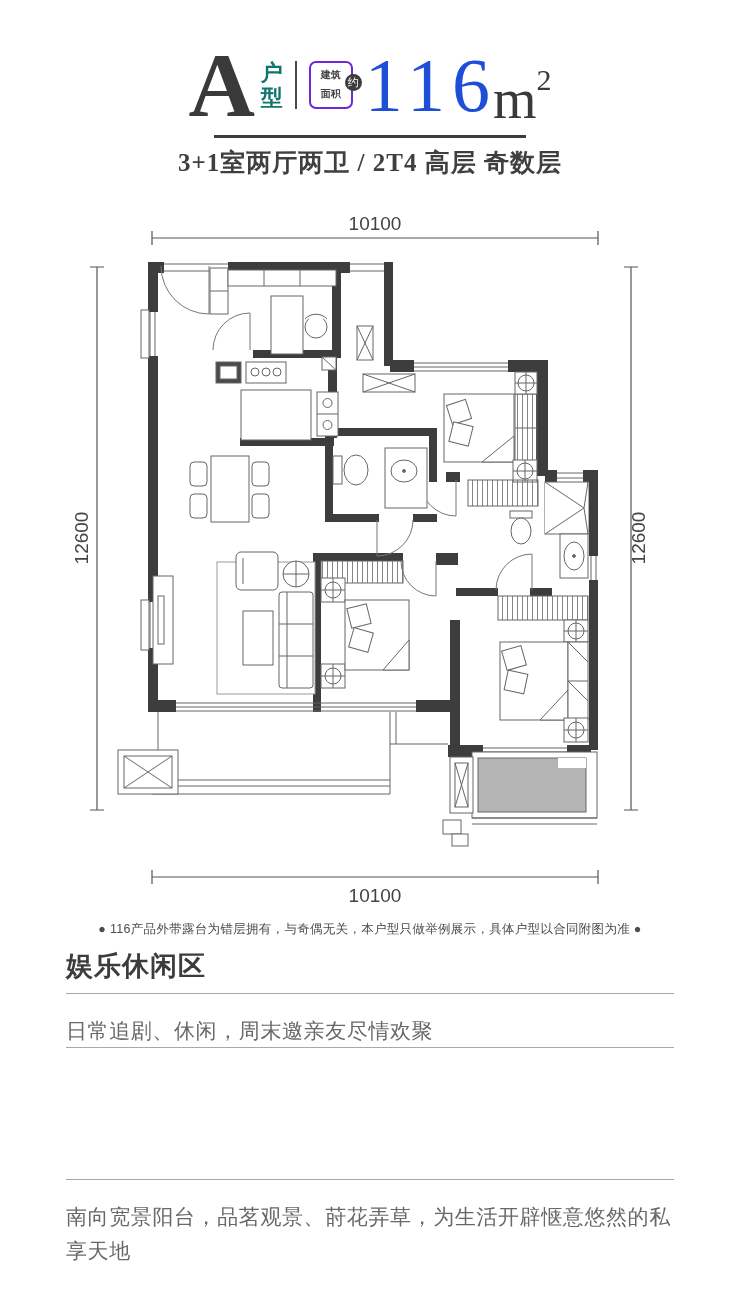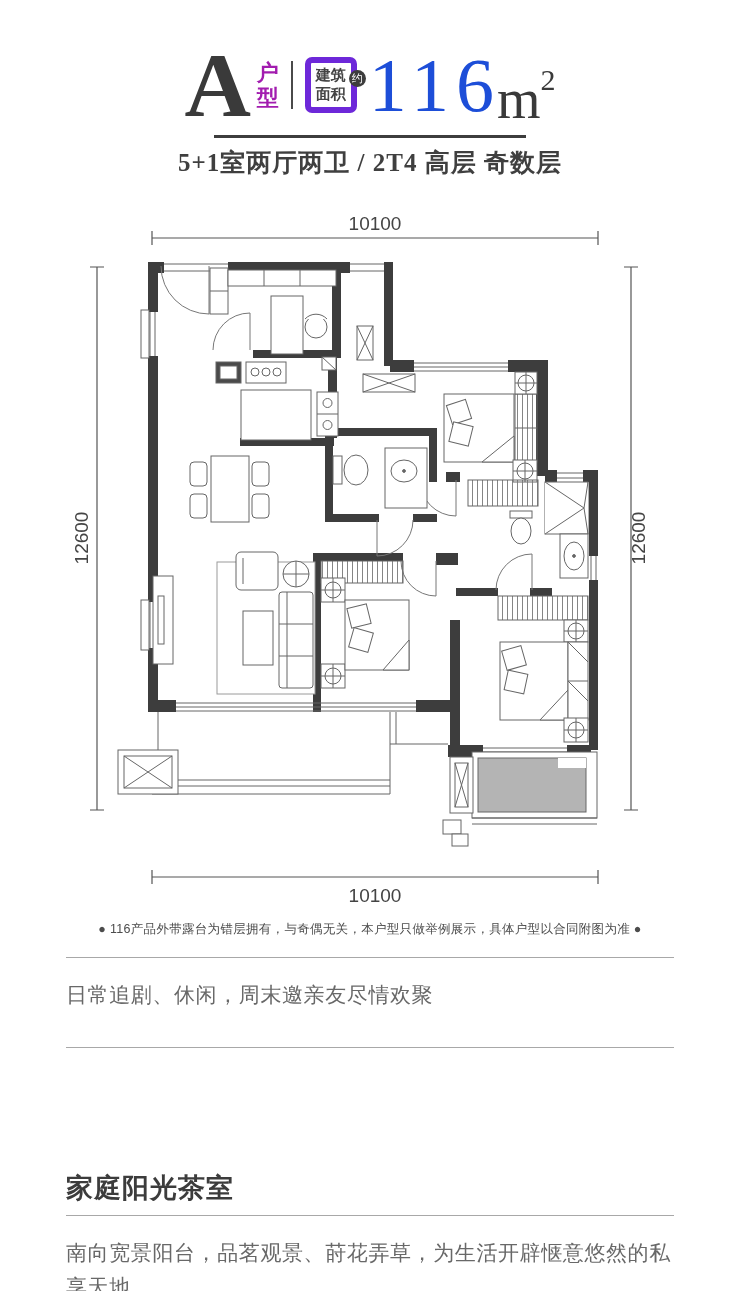--- a/index.html
+++ b/index.html
@@ -5,25 +5,25 @@
   html,body{margin:0;padding:0;background:#ffffff;}
   #page{position:relative;width:740px;height:1291px;background:#fff;overflow:hidden;
         font-family:"Liberation Sans",sans-serif;color:#3c3c3c;}
 
   
   .hdr{position:absolute;top:40px;left:0;width:740px;text-align:center;}
   .hdr-row{display:flex;justify-content:center;align-items:center;}
   .type-letter{font-family:"Liberation Serif","DejaVu Serif",serif;font-size:92px;line-height:74px;
                font-weight:bold;color:#3a3a3a;letter-spacing:0;}
   .type-label{width:26px;margin-left:4px;font-size:22px;font-weight:bold;line-height:25px;
-              color:#a21caf;word-break:break-all;text-align:center;}
+              color:#0f766e;word-break:break-all;text-align:center;}
   .hdr-divider{width:2px;height:48px;background:#4a4a4a;margin:0 12px 0 10px;}
   .area-box-wrap{position:relative;margin-right:4px;}
-  .area-box{width:38px;height:40px;border:6px solid #6d28d9;border-radius:7px;padding:2px 1px;
-            font-size:15px;font-weight:bold;line-height:19px;color:#444;text-align:center;}
+  .area-box{width:38px;height:40px;border:2px solid #6d28d9;border-radius:7px;padding:2px 1px;
+            font-size:10px;font-weight:bold;line-height:19px;color:#444;text-align:center;}
   .approx-badge{position:absolute;right:-9px;top:13px;width:17px;height:17px;border-radius:50%;
                 background:#3d3d3d;color:#fff;font-size:11px;line-height:17px;text-align:center;}
   .area-number{font-family:"Liberation Serif","DejaVu Serif",serif;font-size:76px;line-height:70px;
                color:#1d4ed8;letter-spacing:7px;margin-left:8px;}
   .area-unit{font-family:"Liberation Serif","DejaVu Serif",serif;font-size:56px;line-height:60px;
              color:#3a3a3a;margin-left:-4px;margin-top:29px;}
   .area-sup{font-family:"Liberation Serif","DejaVu Serif",serif;font-size:30px;color:#3a3a3a;
             vertical-align:28px;line-height:0;}
   .hdr-underline{width:312px;height:3px;background:#3d3d3d;margin:6px auto 8px auto;}
   .hdr-sub{font-family:"Liberation Serif","DejaVu Serif",serif;font-size:25px;font-weight:bold;
@@ -57,21 +57,21 @@
         <div class="area-box">
           <div>建筑</div>
           <div>面积</div>
         </div>
         <div class="approx-badge">约</div>
       </div>
       <div class="area-number">116</div>
       <div class="area-unit"><span>m</span><span class="area-sup">2</span></div>
     </div>
     <div class="hdr-underline"></div>
-    <div class="hdr-sub">5+1室两厅两卫 / 2T4 高层 奇数层</div>
+    <div class="hdr-sub">3+1室两厅两卫 / 2T4 高层 奇数层</div>
   </div>
 
   <svg id="plan-svg" width="740" height="726" viewBox="0 190 740 726">
     <defs>
       <pattern id="comb" width="5" height="12" patternUnits="userSpaceOnUse">
         <path d="M2.5,0 V12" stroke="#777" stroke-width="0.9"></path>
       </pattern>
     </defs>
 
     <g stroke="#555" stroke-width="1.2" fill="none">
@@ -282,27 +282,27 @@
       <rect x="455" y="763" width="13" height="44" fill="#fff"></rect>
       <path d="M455,763 L468,807 M468,763 L455,807" fill="none"></path>
       <rect x="443" y="820" width="18" height="14" fill="#fff"></rect>
       <rect x="452" y="834" width="16" height="12" fill="#fff"></rect>
     </g>
   </svg>
 
   <div class="note">● 116产品外带露台为错层拥有，与奇偶无关，本户型只做举例展示，具体户型以合同附图为准 ●</div>
 
   <div class="sec" id="sec1">
+    <h2>娱乐休闲区</h2>
     <hr class="rule">
     <div class="body">日常追剧、休闲，周末邀亲友尽情欢聚</div>
   </div>
 
   <div class="sec" id="sec2">
     <hr class="rule">
   </div>
 
   <div class="sec" id="sec3">
-    <h2>家庭阳光茶室</h2>
     <hr class="rule">
     <div class="body">南向宽景阳台，品茗观景、莳花弄草，为生活开辟惬意悠然的私享天地</div>
   </div>
 
 </div>
 
 </body></html>

